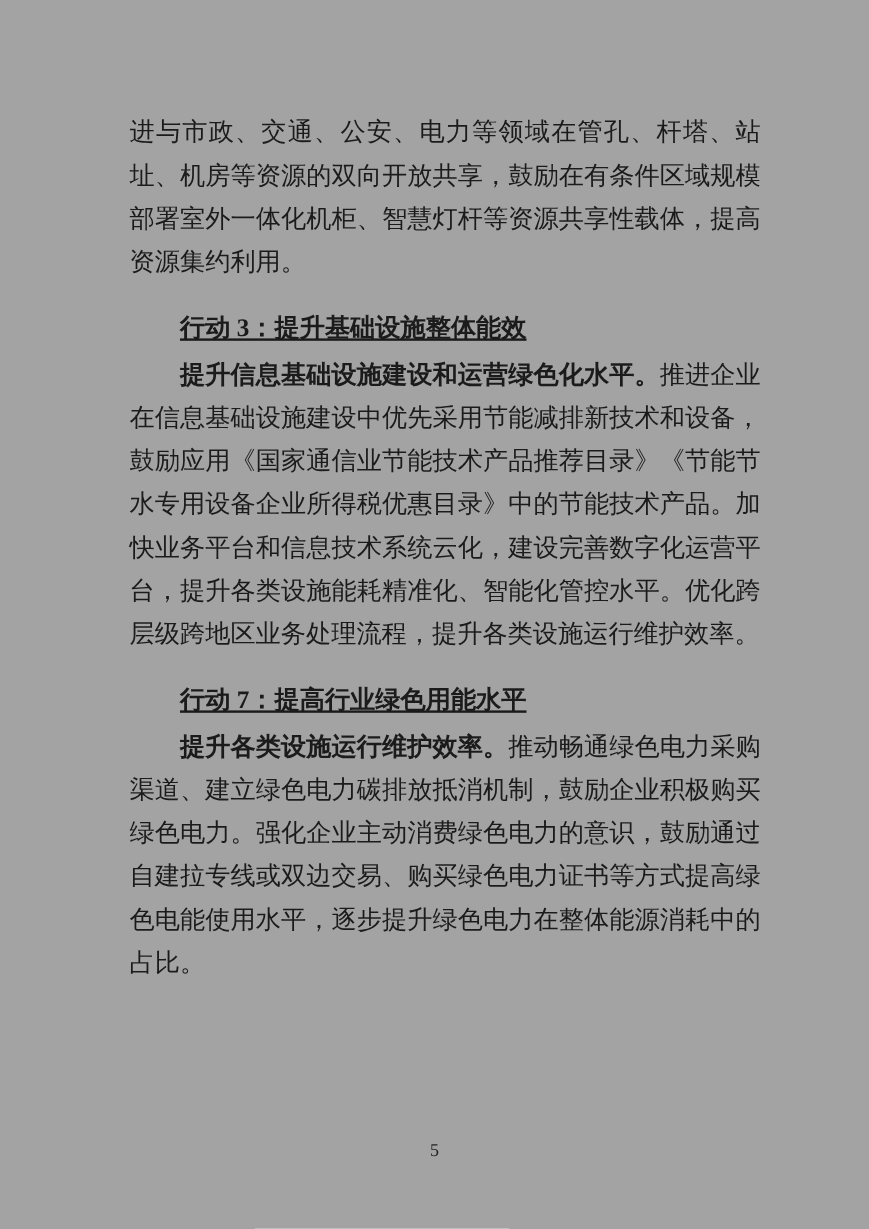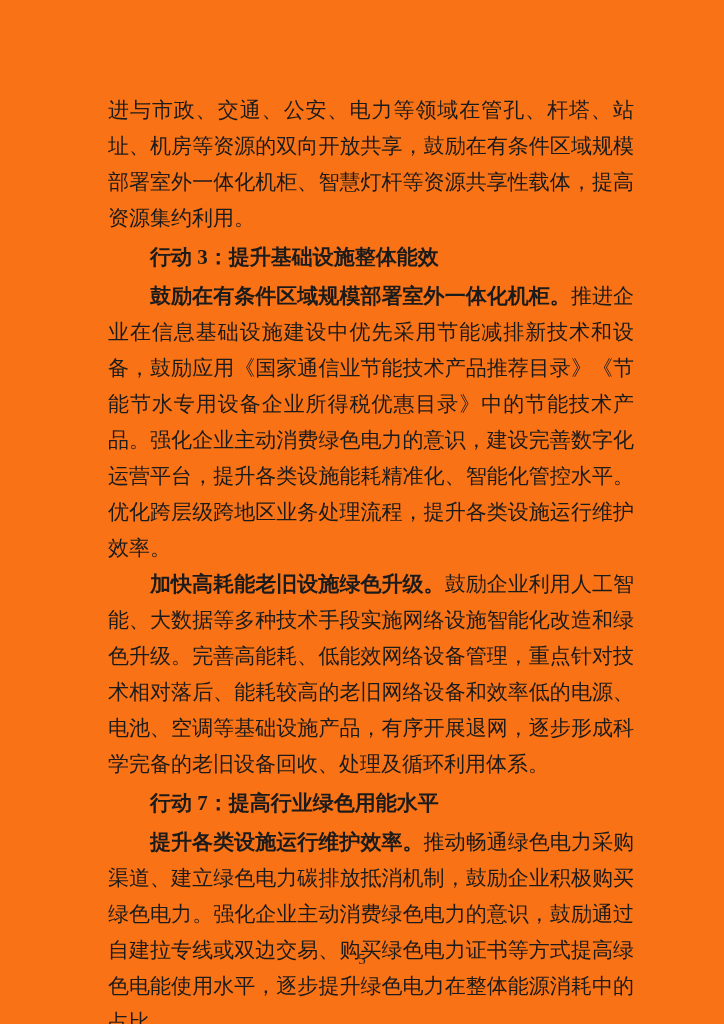--- a/index.html
+++ b/index.html
@@ -10,21 +10,21 @@
     width: 724px;
     height: 1024px;
     background: #ffffff;
     font-family: "Liberation Serif", "DejaVu Serif", serif;
   }
   .page {
     position: relative;
     width: 724px;
     height: 1024px;
     box-sizing: border-box;
-    background: #f97316;
+    background: #a3a3a3;
     color: #1b1b1b;
     padding: 92px 74px 0 108px;
     overflow: hidden;
   }
   .content {
     width: 526px;
   }
   .content p {
     margin: 0;
     font-size: 21px;
@@ -32,22 +32,23 @@
     text-align: justify;
     text-justify: inter-ideograph;
     letter-spacing: 0px;
   }
   p.para-indent {
     text-indent: 2em;
   }
   p.heading {
     font-weight: bold;
     text-indent: 2em;
-    margin-top: 3px;
+    margin-top: 19px;
     margin-bottom: 3px;
+    text-decoration: underline;
   }
   .lead {
     font-weight: bold;
   }
   .page-number {
     position: absolute;
     left: 0;
     bottom: 56px;
     width: 724px;
     text-align: center;
@@ -58,23 +59,22 @@
 </head>
 <body>
 
 <div class="page">
   <div class="content">
 
     <p class="para-continuation">进与市政、交通、公安、电力等领域在管孔、杆塔、站址、机房等资源的双向开放共享，鼓励在有条件区域规模部署室外一体化机柜、智慧灯杆等资源共享性载体，提高资源集约利用。</p>
 
     <p class="heading">行动 3：提升基础设施整体能效</p>
 
-    <p class="para-indent"><span class="lead">鼓励在有条件区域规模部署室外一体化机柜。</span><span>推进企业在信息基础设施建设中优先采用节能减排新技术和设备，鼓励应用《国家通信业节能技术产品推荐目录》《节能节水专用设备企业所得税优惠目录》中的节能技术产品。强化企业主动消费绿色电力的意识，建设完善数字化运营平台，提升各类设施能耗精准化、智能化管控水平。优化跨层级跨地区业务处理流程，提升各类设施运行维护效率。</span></p>
+    <p class="para-indent"><span class="lead">提升信息基础设施建设和运营绿色化水平。</span><span>推进企业在信息基础设施建设中优先采用节能减排新技术和设备，鼓励应用《国家通信业节能技术产品推荐目录》《节能节水专用设备企业所得税优惠目录》中的节能技术产品。加快业务平台和信息技术系统云化，建设完善数字化运营平台，提升各类设施能耗精准化、智能化管控水平。优化跨层级跨地区业务处理流程，提升各类设施运行维护效率。</span></p>
 
-    <p class="para-indent"><span class="lead">加快高耗能老旧设施绿色升级。</span><span>鼓励企业利用人工智能、大数据等多种技术手段实施网络设施智能化改造和绿色升级。完善高能耗、低能效网络设备管理，重点针对技术相对落后、能耗较高的老旧网络设备和效率低的电源、电池、空调等基础设施产品，有序开展退网，逐步形成科学完备的老旧设备回收、处理及循环利用体系。</span></p>
 
     <p class="heading">行动 7：提高行业绿色用能水平</p>
 
     <p class="para-indent"><span class="lead">提升各类设施运行维护效率。</span><span>推动畅通绿色电力采购渠道、建立绿色电力碳排放抵消机制，鼓励企业积极购买绿色电力。强化企业主动消费绿色电力的意识，鼓励通过自建拉专线或双边交易、购买绿色电力证书等方式提高绿色电能使用水平，逐步提升绿色电力在整体能源消耗中的占比。</span></p>
 
   </div>
 
   <div class="page-number">5</div>
 </div>
 

